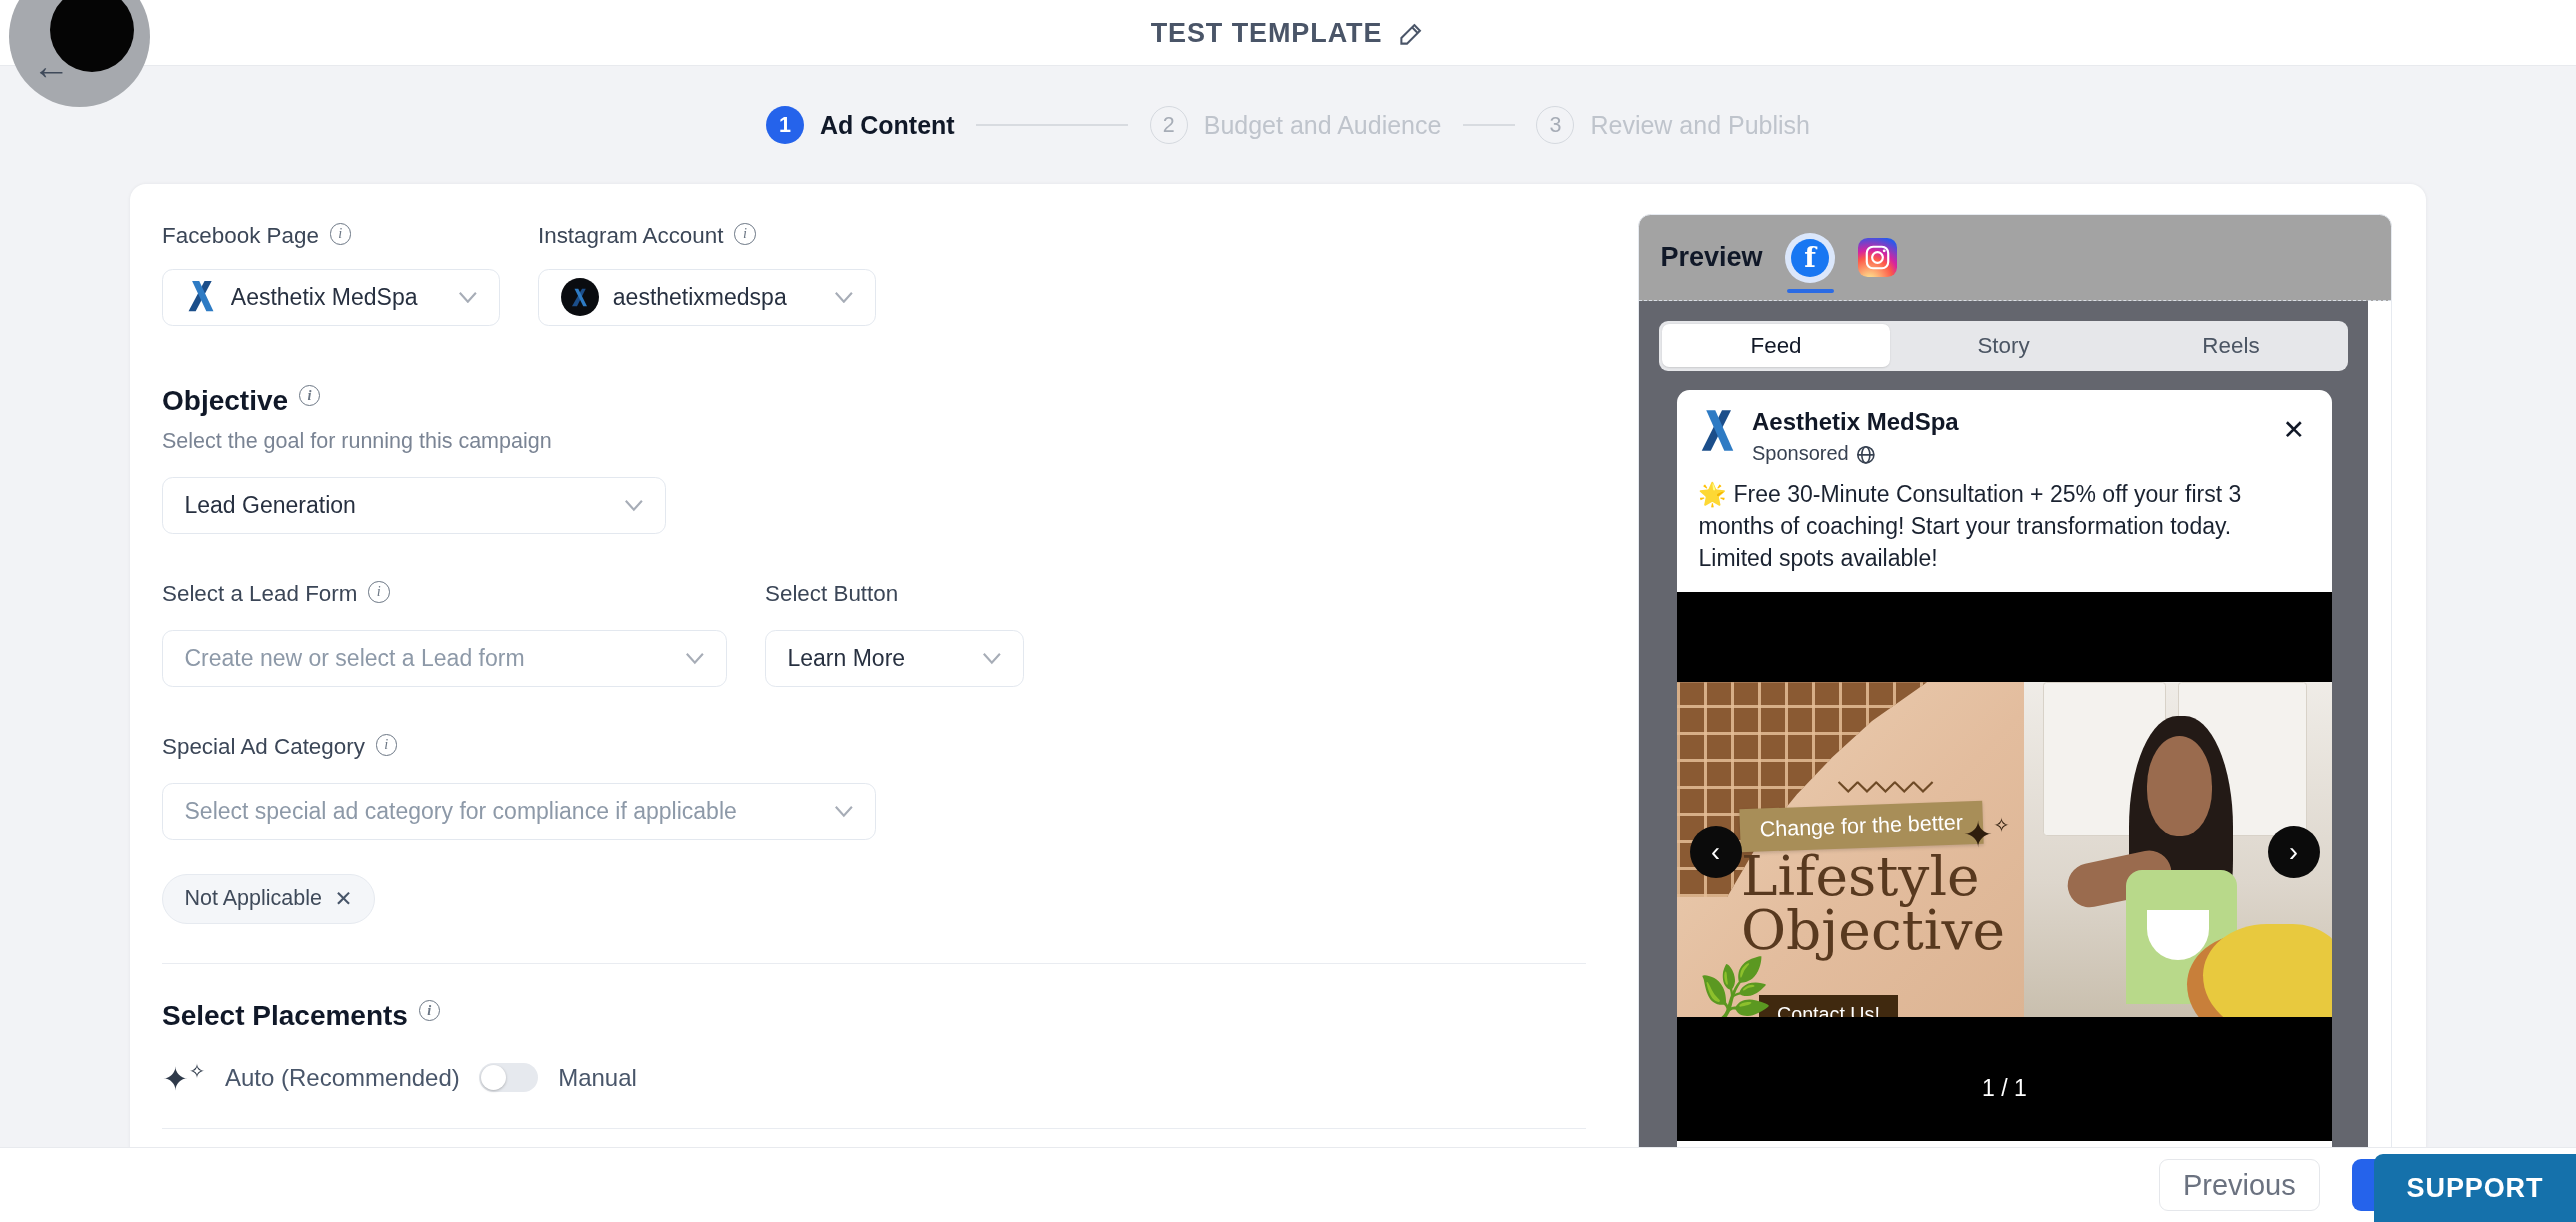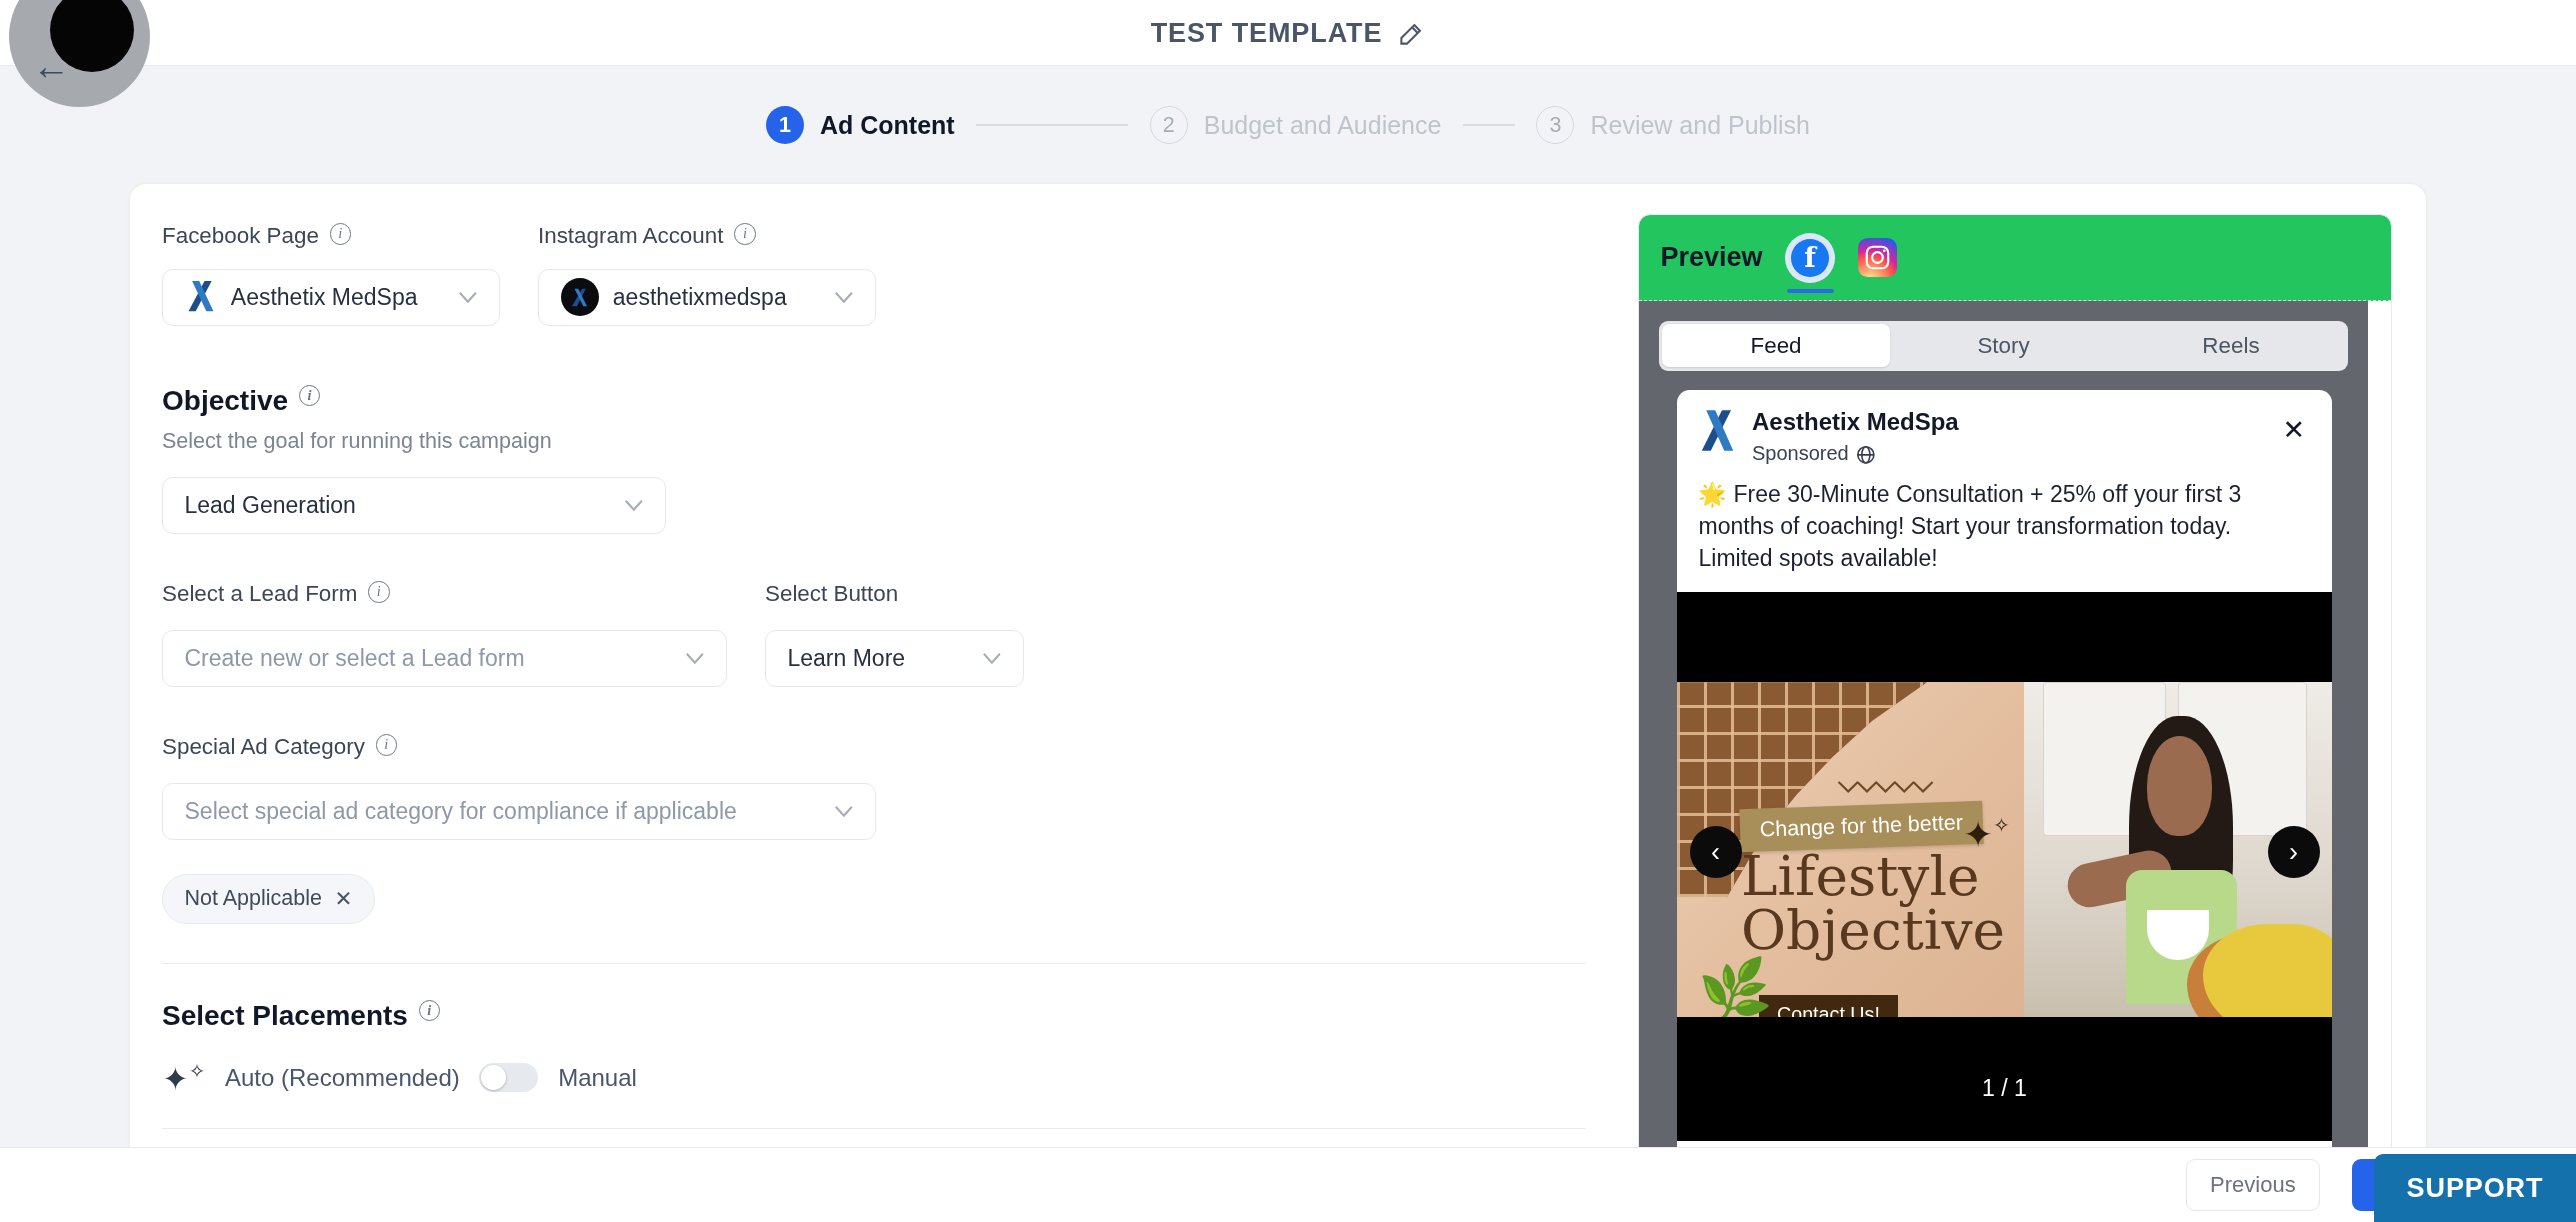--- a/index.html
+++ b/index.html
@@ -59,21 +59,21 @@
 
   .placements-row { display:flex; align-items:center; gap:19.7px; margin-top:30px; }
   .sparkles { font-size:32px; color:#2f3a4a; line-height:1; }
   .pl-text { font-size:24px; color:#49566a; }
   .toggle { width:59px; height:29px; background:#e6e9ee; border-radius:894px; position:relative; }
   .toggle .knob { position:absolute; left:1.8px; top:1.8px; width:25px; height:25px; border-radius:50%;
     background:#fff; box-shadow:0 0.9px 2.7px rgba(0,0,0,.25); }
 
   
   .preview-panel { position:absolute; top:30px; right:34px; width:754px; height:950px;
-    background:#22c55e; border:1.3px solid #e6eaf0; border-radius:12.5px; overflow:hidden; }
+    background:#a3a3a3; border:1.3px solid #e6eaf0; border-radius:12.5px; overflow:hidden; }
   .preview-head { height:86px; display:flex; align-items:center; padding:0 21.5px; gap:21.5px;
     border-bottom:1.8px dashed #d9dee5; }
   .preview-title { font-size:27px; font-weight:bold; color:#101828; }
   .sock { position:relative; width:52px; height:86px; display:flex; align-items:center; justify-content:center; }
   .fb-halo { width:50px; height:50px; border-radius:50%; background:#dbe7fb; display:flex; align-items:center; justify-content:center; }
   .fb-circ { width:38px; height:38px; border-radius:50%; background:#1877f2; color:#fff; font-weight:bold;
     font-size:27px; display:flex; align-items:center; justify-content:center; font-family:"DejaVu Serif",serif; }
   .fb-underline { position:absolute; left:2.7px; bottom:7.2px; width:47px; height:4.5px; background:#2b6be4; border-radius:2.7px; }
   .ig-sq { width:39px; height:39px; border-radius:9.8px;
     background:radial-gradient(circle at 30% 110%, #fdf497 0%, #fd5949 45%, #d6249f 60%, #285AEB 90%);
@@ -131,21 +131,21 @@
   .car-btn { position:absolute; top:234px; width:52px; height:52px; border-radius:50%; background:#0b0b0b;
     color:#fff; display:flex; align-items:center; justify-content:center; font-size:27px; z-index:5; }
   .car-prev { left:12.5px; } .car-next { right:12.5px; }
   .pagination { position:absolute; left:0; right:0; top:483px; text-align:center; color:#fff; font-size:23px; }
 
   
   .footer { position:absolute; left:0; right:0; bottom:0; height:75px; background:#ffffff;
     border-top:0.9px solid #e8eaee; z-index:40; display:flex; align-items:center; justify-content:flex-end;
     gap:32px; padding-right:131px; }
   .btn-prev { min-width:120px; height:52px; background:#fff; border:1.3px solid #e5e7eb; border-radius:9px;
-    color:#6b7280; font-size:22px; display:flex; align-items:center; justify-content:center; padding:16px 23px; }
+    color:#6b7280; font-size:29px; display:flex; align-items:center; justify-content:center; padding:16px 23px; }
   .btn-next { min-width:86px; height:52px; background:#2563eb; border-radius:9px; color:#fff; font-size:23px;
     display:flex; align-items:center; justify-content:center; padding:0 23px; }
   .support { position:absolute; right:0; bottom:0; width:202px; height:68px; background:#1571ab;
     border-radius:9px 0 0 0; color:#fff; font-weight:bold; font-size:27px; letter-spacing:0.9px;
     display:flex; align-items:center; justify-content:center; z-index:50; }
 </style>
 </head>
 <body>
 
 <div class="topbar">

